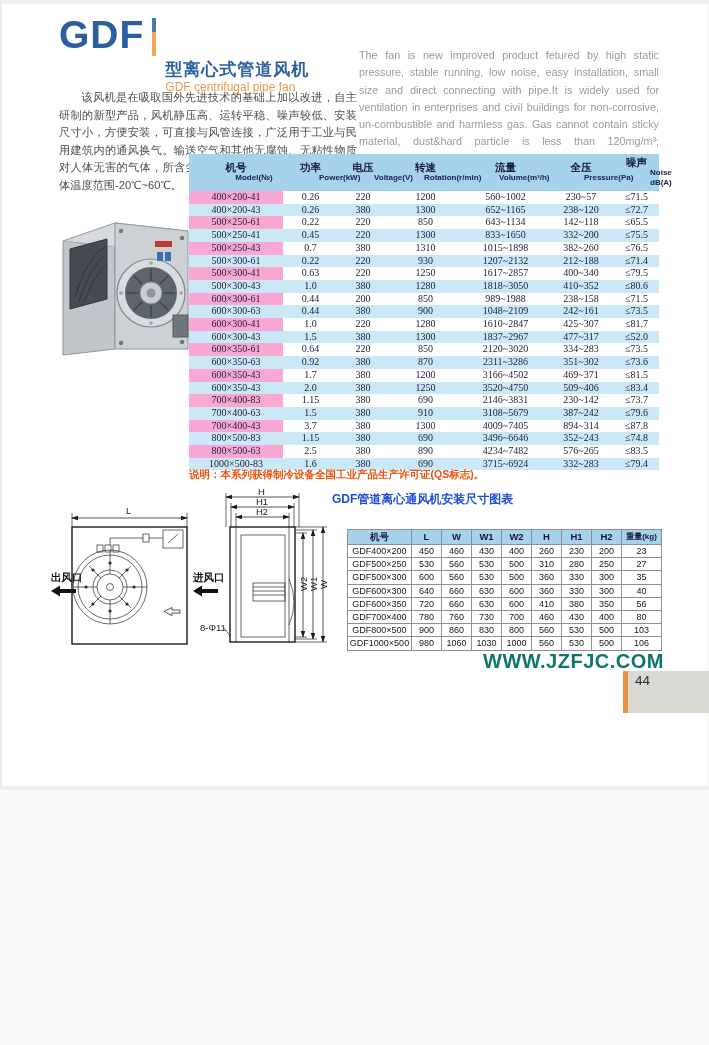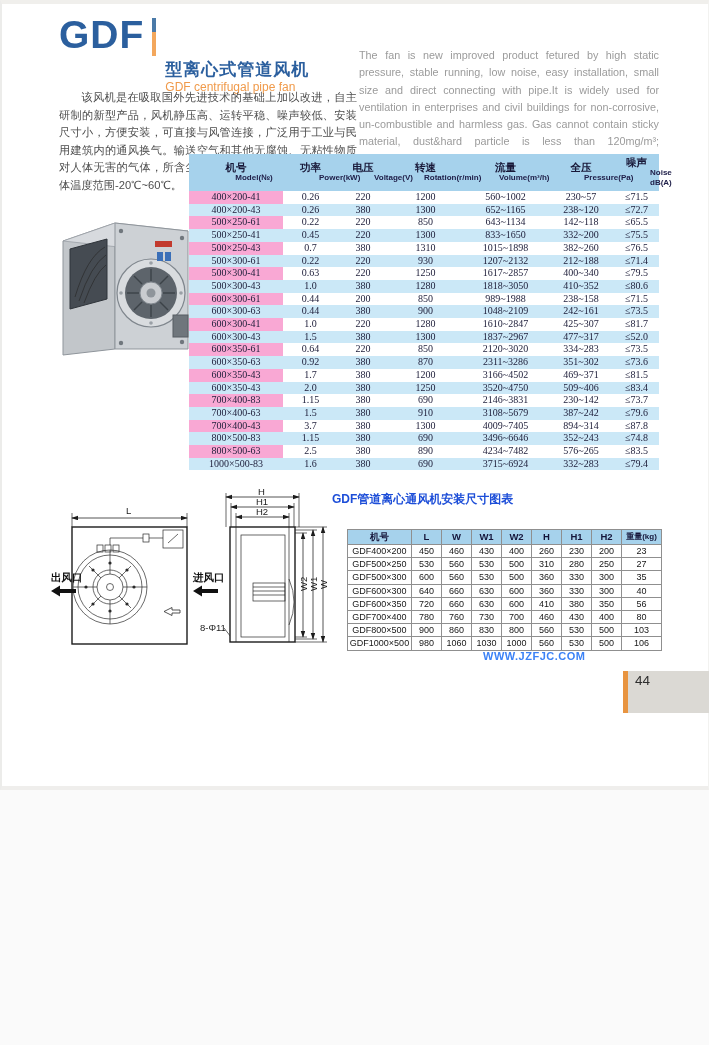--- a/index.html
+++ b/index.html
@@ -50,22 +50,22 @@
   .port-label { font-size:10.5px; font-weight:bold; fill:#111; font-family:"Liberation Sans",sans-serif; }
   
   .install-title { position:absolute; left:330px; top:487px; font-size:12px; font-weight:bold; color:#1d4ed8; }
   .install-table { position:absolute; left:345px; top:525px; width:314px; }
   .install-table th { background:#a6d2ec; border:1px solid #8f8f8f; font-size:9.5px; font-weight:bold;
                       color:#15153a; height:14px; line-height:14px; white-space:nowrap; overflow:hidden; }
   .install-table th:last-child { font-size:8px; }
   .install-table td { border:1px solid #8f8f8f; font-size:9px; color:#161616;
                       text-align:center; height:12.2px; line-height:12.2px; white-space:nowrap; }
   
-  .url { position:absolute; left:481px; top:646px; font-size:11px; font-weight:800;
-         color:#3b82f6; letter-spacing:0.5px; text-decoration:none; }
+  .url { position:absolute; left:481px; top:646px; font-size:20px; font-weight:800;
+         color:#0f766e; letter-spacing:0.5px; text-decoration:none; }
   .page-tab { position:absolute; left:621px; top:667px; width:88px; height:42px;
               background:#dbd9d4; border-left:5px solid #e89440; }
   .page-num { font-size:13.5px; color:#2e2e2e; padding:2px 0 0 7px; }
 </style>
 </head>
 <body>
 
 <div class="page">
 
   <div class="logo-row">
@@ -363,20 +363,21 @@
           <td>1.6</td>
           <td>380</td>
           <td>690</td>
           <td>3715~6924</td>
           <td>332~283</td>
           <td>≤79.4</td>
         </tr>
       </tbody>
   </table>
 
+  <div class="note">说明：本系列获得制冷设备全国工业产品生产许可证(QS标志)。</div>
 
   <svg class="diagram" width="300" height="185" viewBox="0 0 300 185">
     <defs>
       <marker id="ah" markerWidth="9" markerHeight="8" refX="8" refY="3" orient="auto-start-reverse">
         <path d="M0,0 L9,3 L0,6 z" fill="#1c1c1c"></path>
       </marker>
     </defs>
 
     <rect x="22" y="40" width="115" height="117" class="thick"></rect>
 

